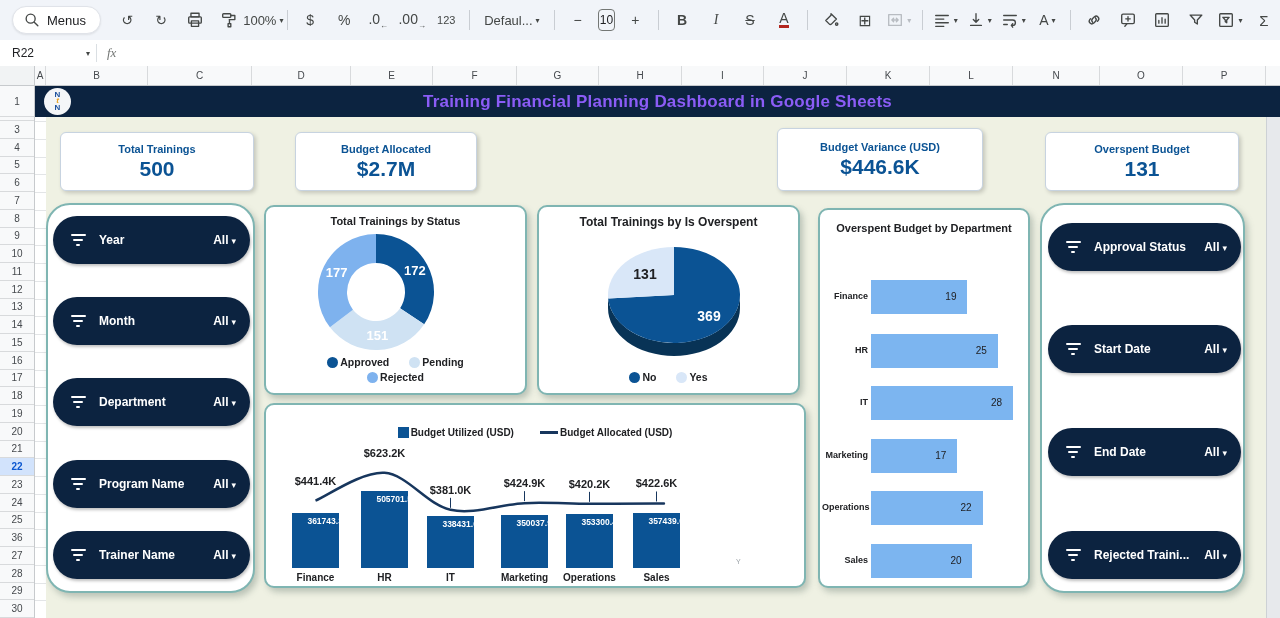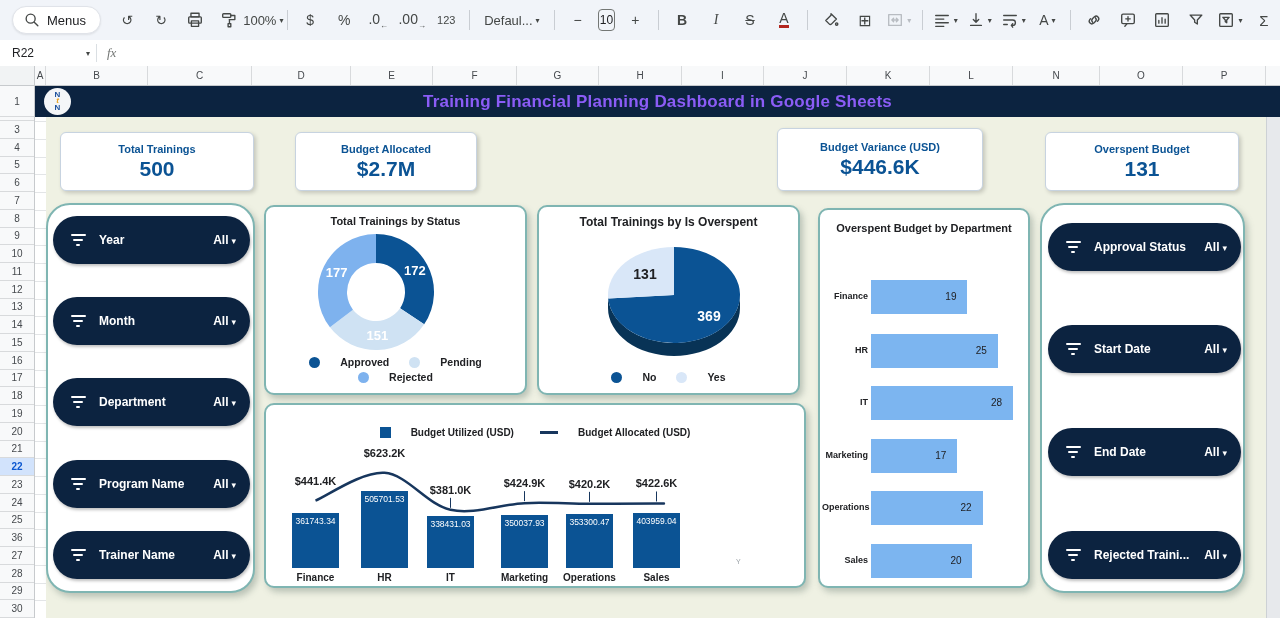--- a/index.html
+++ b/index.html
@@ -83,31 +83,31 @@
   .ficon{display:flex;flex-direction:column;align-items:center;gap:3px;margin-left:16px;width:18px;}
   .ficon div{height:2px;background:#fff;border-radius:1px;}
   .fb1{width:15px;} .fb2{width:10px;} .fb3{width:4px;}
   .plabel{color:#fff;font-size:12px;font-weight:bold;margin-left:12px;flex:1;white-space:nowrap;
     overflow:hidden;text-overflow:ellipsis;}
   .pval{color:#fff;font-size:12px;font-weight:bold;margin-right:14px;white-space:nowrap;}
   .pcaret{font-size:9px;color:#fff;margin-left:3px;}
 
   .legend{position:absolute;left:0;width:100%;display:flex;flex-direction:column;align-items:center;gap:3px;}
   .lrow{display:flex;gap:20px;}
-  .litem{display:flex;align-items:center;gap:20px;font-size:10.5px;font-weight:bold;color:#202124;}
+  .litem{display:flex;align-items:center;gap:2px;font-size:10.5px;font-weight:bold;color:#202124;}
   .ldot{width:11px;height:11px;border-radius:50%;}
   .lsq{width:11px;height:11px;}
   .lline{width:18px;height:3px;}
 
   .dept-cat{position:absolute;font-size:9px;font-weight:bold;color:#202124;width:46px;text-align:right;}
   .dept-bar{position:absolute;height:34px;}
   .dept-val{position:absolute;font-size:10px;color:#202124;line-height:34px;}
 
   .combo-bar{position:absolute;background:#0b5394;}
-  .combo-bl{position:absolute;font-size:8.5px;font-weight:normal;color:#fff;text-align:center;}
+  .combo-bl{position:absolute;font-size:8.5px;font-weight:bold;color:#fff;text-align:center;margin-left:12px;}
   .combo-cat{position:absolute;font-size:10px;font-weight:bold;color:#202124;text-align:center;}
   .combo-ll{position:absolute;font-size:11px;font-weight:bold;color:#202124;text-align:center;}
   #stray{position:absolute;font-size:7px;color:#9aa0a6;}
 </style>
 </head>
 <body>
 
 <div id="app">
 
   <div id="toolbar">
@@ -571,21 +571,21 @@
           <div class="combo-bar" style="left: 161px; top: 111.331px; width: 47px; height: 51.6689px; background: rgb(11, 83, 148);"></div>
           <div class="combo-bl" style="left: 161px; top: 114.331px; width: 47px;">338431.03</div>
           <div class="combo-cat" style="left: 154px; top: 167px; width: 61px;">IT</div>
           <div class="combo-bar" style="left: 235px; top: 109.559px; width: 47px; height: 53.4409px; background: rgb(11, 83, 148);"></div>
           <div class="combo-bl" style="left: 235px; top: 112.559px; width: 47px;">350037.93</div>
           <div class="combo-cat" style="left: 228px; top: 167px; width: 61px;">Marketing</div>
           <div class="combo-bar" style="left: 300px; top: 109.061px; width: 47px; height: 53.939px; background: rgb(11, 83, 148);"></div>
           <div class="combo-bl" style="left: 300px; top: 112.061px; width: 47px;">353300.47</div>
           <div class="combo-cat" style="left: 293px; top: 167px; width: 61px;">Operations</div>
           <div class="combo-bar" style="left: 367px; top: 108.429px; width: 47px; height: 54.5709px; background: rgb(11, 83, 148);"></div>
-          <div class="combo-bl" style="left: 367px; top: 111.429px; width: 47px;">403959.04</div>
+          <div class="combo-bl" style="left: 367px; top: 111.429px; width: 47px;">357439.09</div>
           <div class="combo-cat" style="left: 360px; top: 167px; width: 61px;">Sales</div>
           <div class="combo-ll" style="left: 19.5px; top: 69.6107px; width: 60px;">$441.4K</div>
           <div class="combo-ll" style="left: 88.5px; top: 41.855px; width: 60px;">$623.2K</div>
           <div class="combo-ll" style="left: 154.5px; top: 78.8321px; width: 60px;">$381.0K</div>
           <div class="combo-ll" style="left: 228.5px; top: 72.1298px; width: 60px;">$424.9K</div>
           <div class="combo-ll" style="left: 293.5px; top: 72.8473px; width: 60px;">$420.2K</div>
           <div class="combo-ll" style="left: 360.5px; top: 72.4809px; width: 60px;">$422.6K</div>
         </div>
       <svg id="combo-line-svg" width="542" height="185" style="position:absolute;left:0;top:0;pointer-events:none">
           <path d="M49.5 95.61068702290076C61 90.98473282442748 96 66.31806615776081 118.5 67.85496183206106C141 69.39185750636132 161.16666666666666 99.78625954198473 184.5 104.83206106870229C207.83333333333334 109.87786259541984 235.33333333333334 99.12722646310434 258.5 98.12977099236642C281.6666666666667 97.1323155216285 301.5 98.78880407124682 323.5 98.8473282442748C345.5 98.9058524173028 378.25 98.54198473282442 390.5 98.48091603053435C402.75 98.41984732824427 395.9166666666667 98.48091603053435 397 98.48091603053435" fill="none" stroke="#17365D" stroke-width="2.5"></path>

